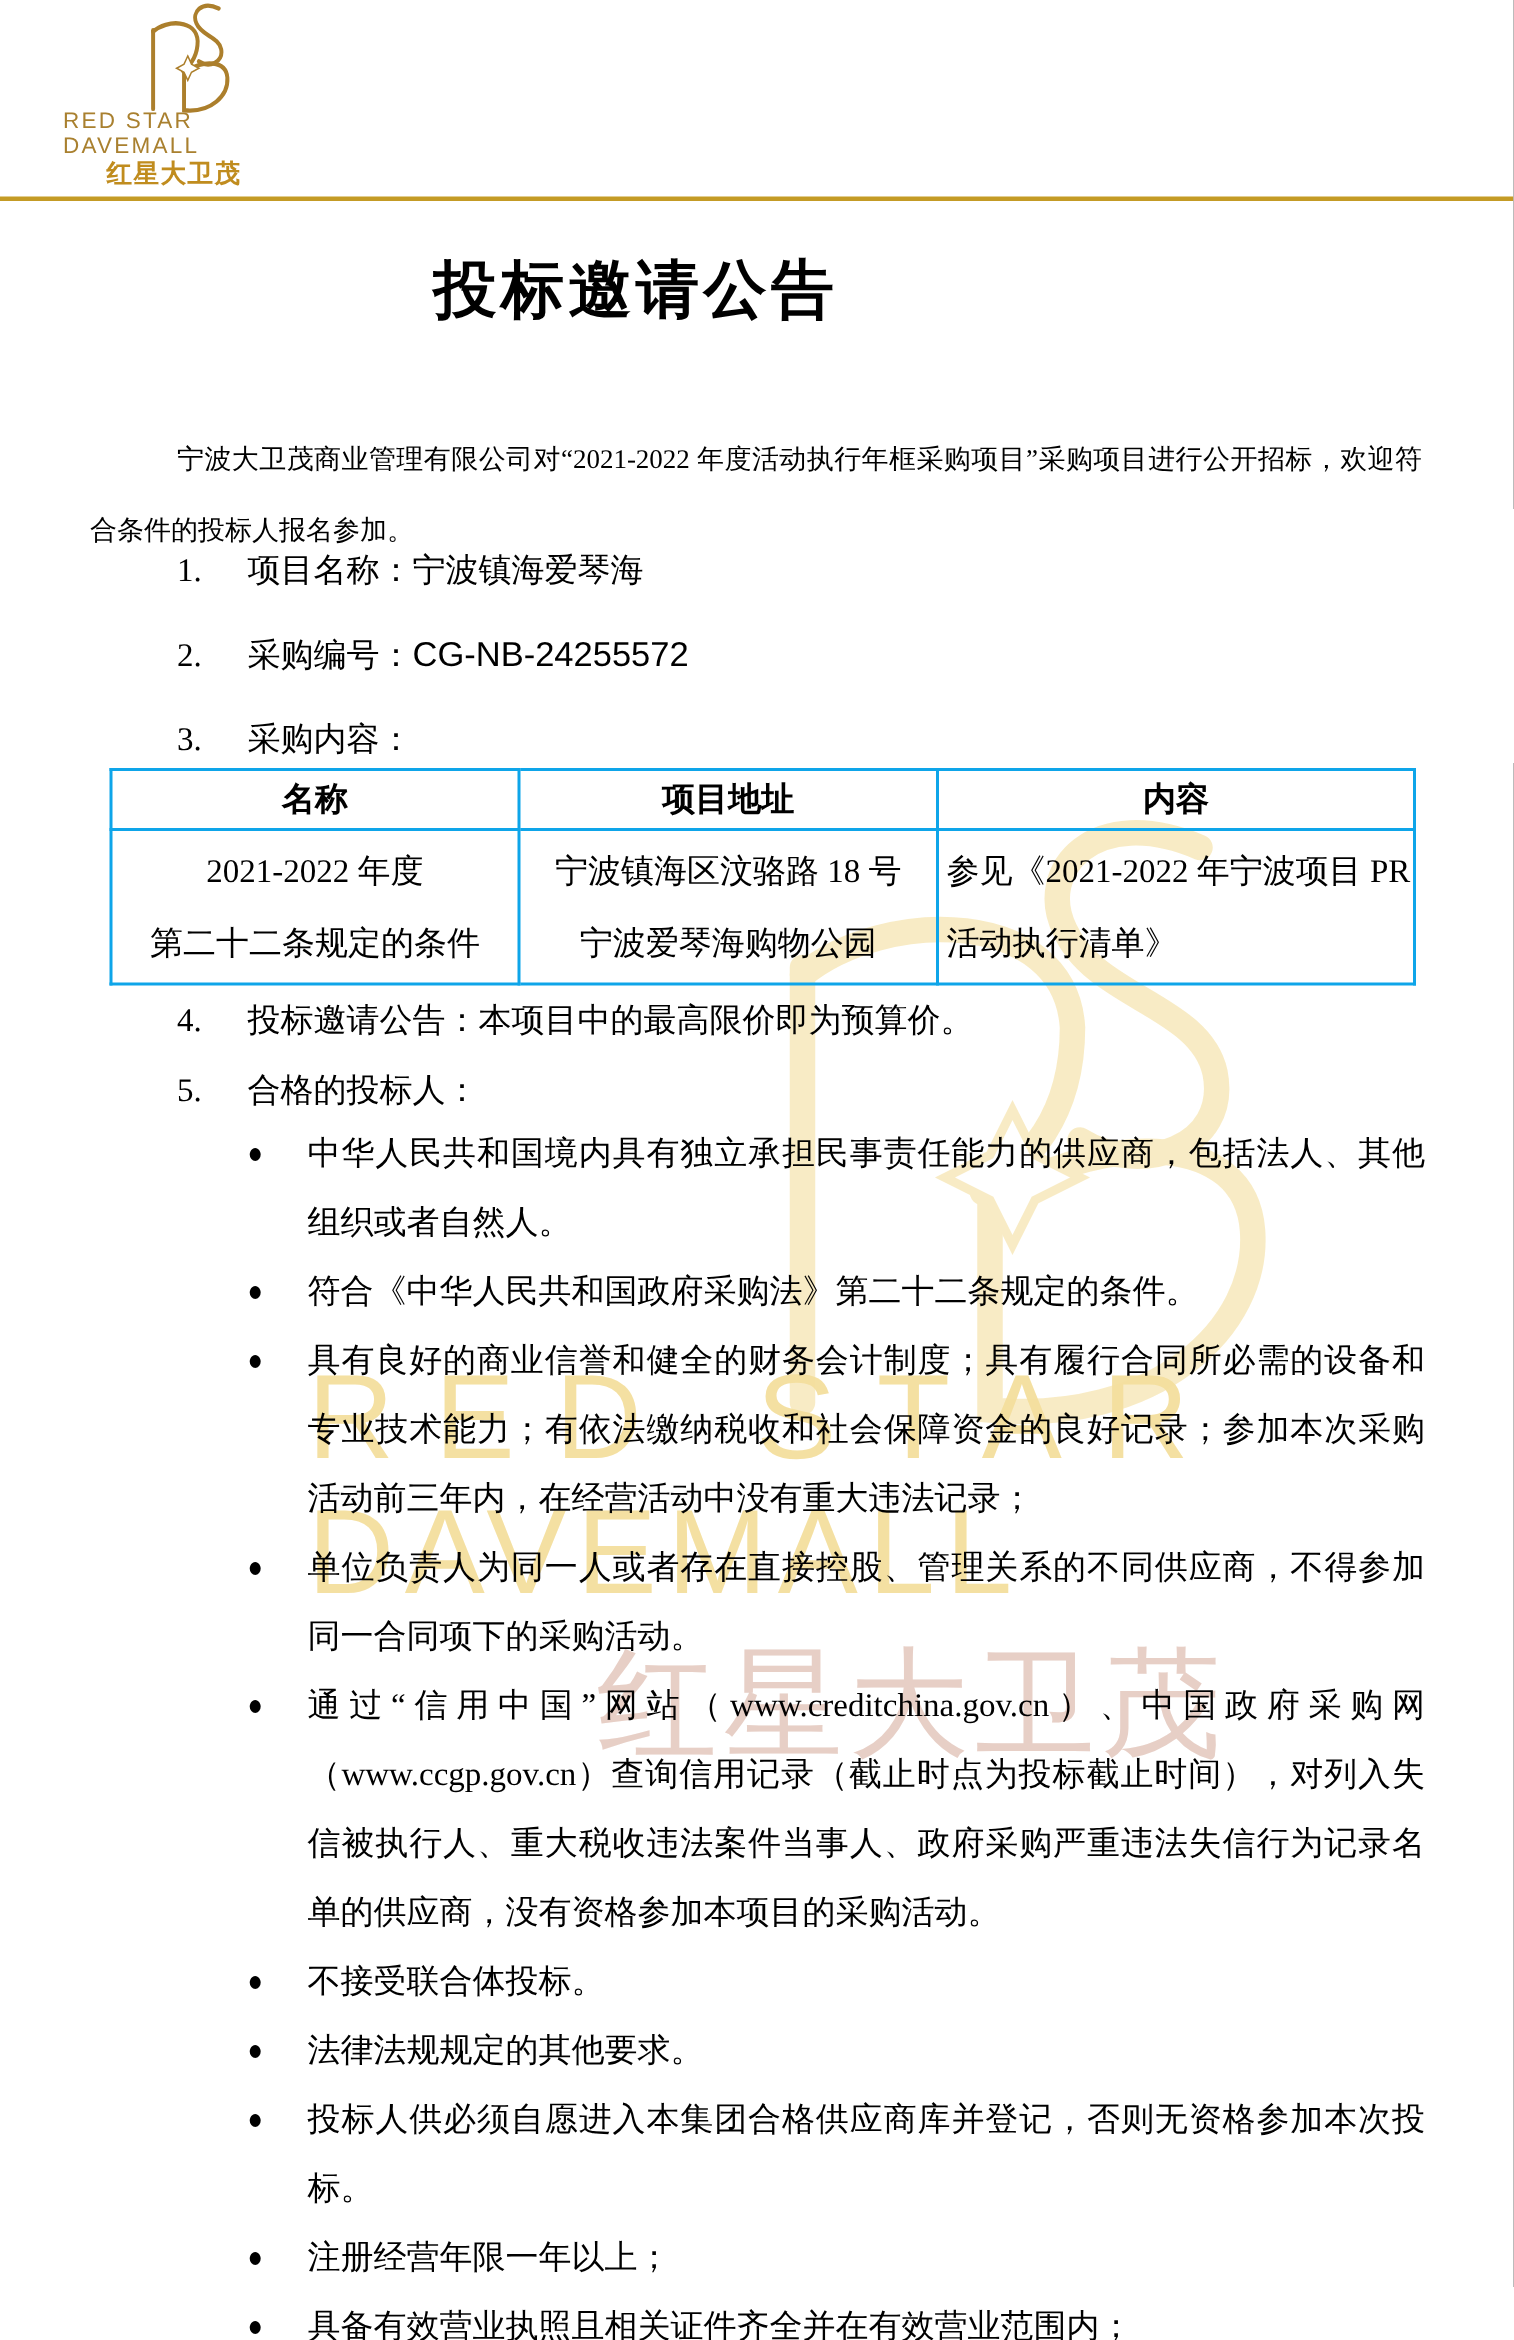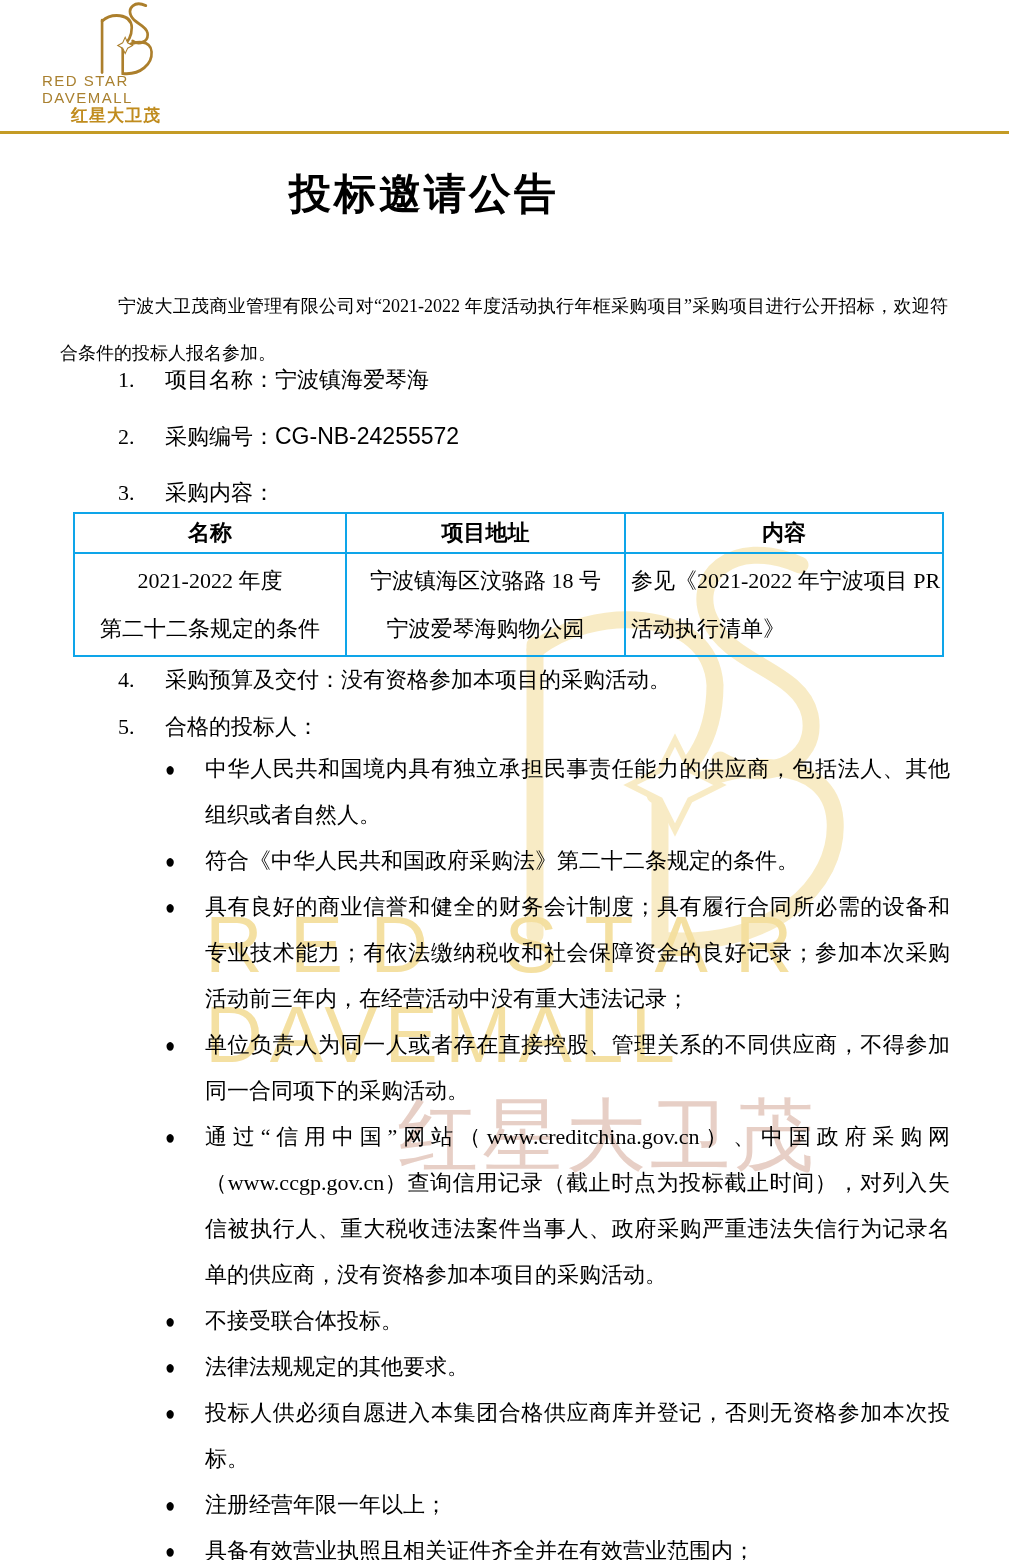--- a/index.html
+++ b/index.html
@@ -160,21 +160,21 @@
         <td class="td-left">
           <div class="cell-line">参见《2021-2022 年宁波项目 PR</div>
           <div class="cell-line">活动执行清单》</div>
         </td>
       </tr>
     </tbody>
       </table>
 
     <div class="num-item ni-4">
       <span class="num">4.</span>
-      <span>采购预算及交付：没有资格参加本项目的采购活动。</span>
+      <span>投标邀请公告：本项目中的最高限价即为预算价。</span>
     </div>
     <div class="num-item ni-5">
       <span class="num">5.</span>
       <span>合格的投标人：</span>
     </div>
 
     <div class="bullet-list">
       <div class="bullet">
         <span class="dot">●</span>
         <span>中华人民共和国境内具有独立承担民事责任能力的供应商，包括法人、其他组织或者自然人。</span>

